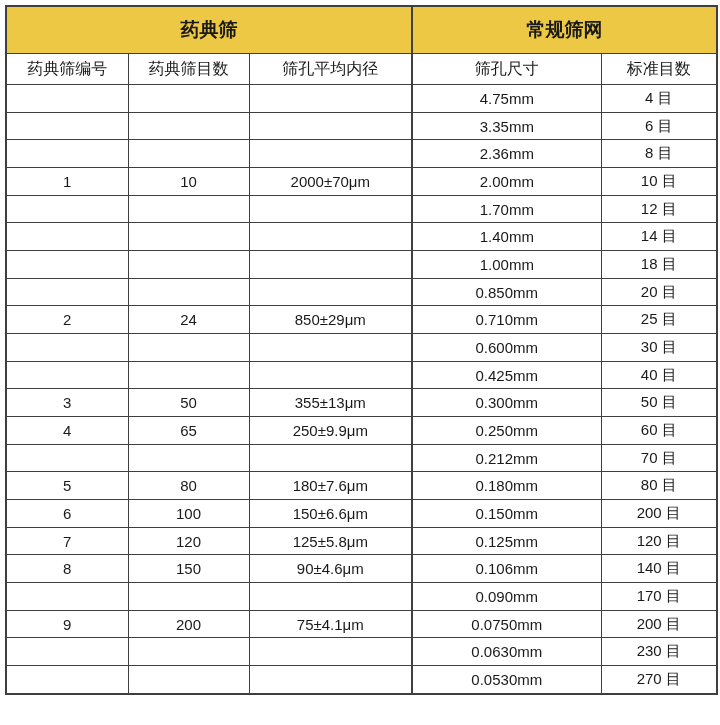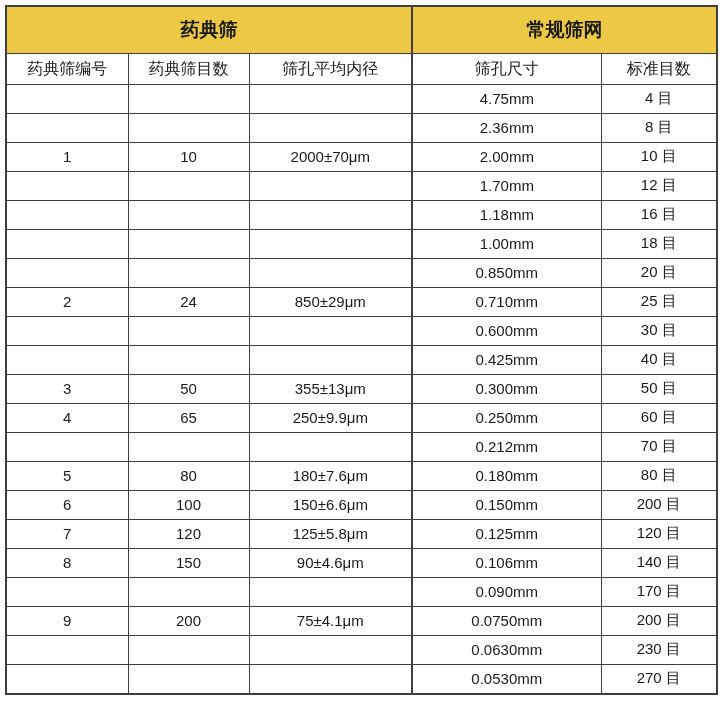--- a/index.html
+++ b/index.html
@@ -87,20 +87,27 @@
           <td></td>
           <td></td>
           <td class="sec-divider-right"></td>
           <td>4.75mm</td>
           <td>4 目</td>
         </tr>
         <tr>
           <td></td>
           <td></td>
           <td class="sec-divider-right"></td>
+          <td>3.35mm</td>
+          <td>6 目</td>
+        </tr>
+        <tr>
+          <td></td>
+          <td></td>
+          <td class="sec-divider-right"></td>
           <td>2.36mm</td>
           <td>8 目</td>
         </tr>
         <tr>
           <td>1</td>
           <td>10</td>
           <td class="sec-divider-right">2000±70μm</td>
           <td>2.00mm</td>
           <td>10 目</td>
         </tr>
@@ -108,22 +115,22 @@
           <td></td>
           <td></td>
           <td class="sec-divider-right"></td>
           <td>1.70mm</td>
           <td>12 目</td>
         </tr>
         <tr>
           <td></td>
           <td></td>
           <td class="sec-divider-right"></td>
-          <td>1.18mm</td>
-          <td>16 目</td>
+          <td>1.40mm</td>
+          <td>14 目</td>
         </tr>
         <tr>
           <td></td>
           <td></td>
           <td class="sec-divider-right"></td>
           <td>1.00mm</td>
           <td>18 目</td>
         </tr>
         <tr>
           <td></td>

